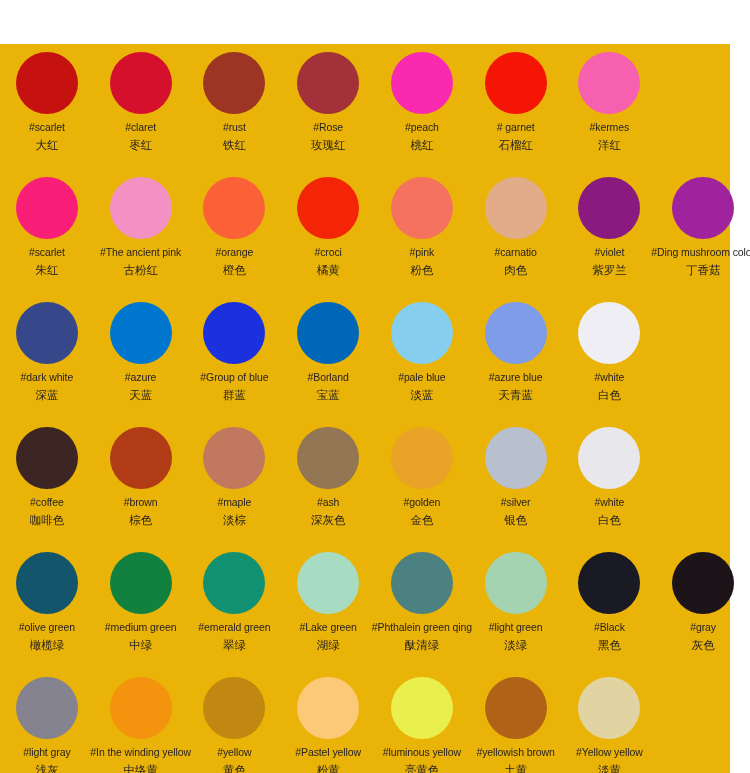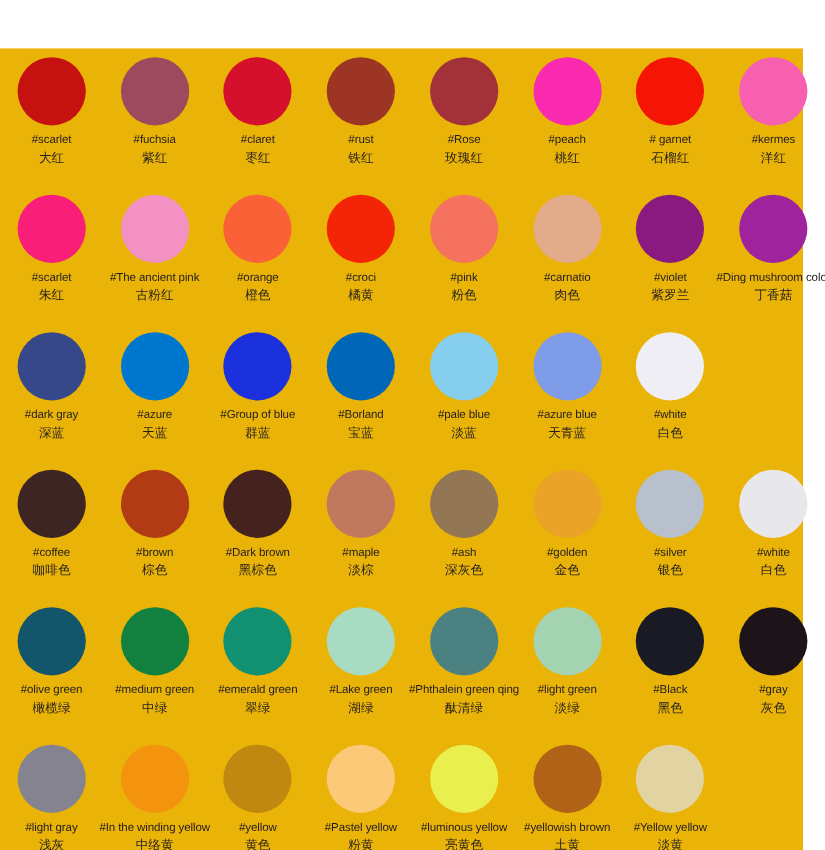--- a/index.html
+++ b/index.html
@@ -53,39 +53,34 @@
     color: #231f20;
     letter-spacing: -0.1px;
     margin-bottom: 4px;
   }
   .swatch-name-zh {
     font-size: 11.5px;
     line-height: 14px;
     text-align: left;
     white-space: nowrap;
     color: #231f20;
-    font-family: Liberation Mono, monospace;
+    font-family: Liberation Sans, sans-serif;
   }
 </style>
 </head>
 <body>
 
 <div id="palette-sheet">
     <div class="swatch-row">
       <div class="swatch-cell">
         <div class="swatch-disc" style="background: rgb(197, 17, 15);"></div>
         <div class="swatch-name-en">#scarlet</div>
         <div class="swatch-name-zh">大红</div>
       </div>
       <div class="swatch-cell">
-        <div class="swatch-disc" style="background: rgb(158, 74, 94);"></div>
-        <div class="swatch-name-en">#fuchsia</div>
-        <div class="swatch-name-zh">紫红</div>
-      </div>
-      <div class="swatch-cell">
         <div class="swatch-disc" style="background: rgb(212, 16, 44);"></div>
         <div class="swatch-name-en">#claret</div>
         <div class="swatch-name-zh">枣红</div>
       </div>
       <div class="swatch-cell">
         <div class="swatch-disc" style="background: rgb(156, 53, 36);"></div>
         <div class="swatch-name-en">#rust</div>
         <div class="swatch-name-zh">铁红</div>
       </div>
       <div class="swatch-cell">
@@ -147,21 +142,21 @@
       </div>
       <div class="swatch-cell">
         <div class="swatch-disc" style="background: rgb(160, 35, 158);"></div>
         <div class="swatch-name-en">#Ding mushroom color</div>
         <div class="swatch-name-zh">丁香菇</div>
       </div>
     </div>
     <div class="swatch-row">
       <div class="swatch-cell">
         <div class="swatch-disc" style="background: rgb(55, 72, 138);"></div>
-        <div class="swatch-name-en">#dark gray</div>
+        <div class="swatch-name-en">#dark white</div>
         <div class="swatch-name-zh">深蓝</div>
       </div>
       <div class="swatch-cell">
         <div class="swatch-disc" style="background: rgb(0, 119, 207);"></div>
         <div class="swatch-name-en">#azure</div>
         <div class="swatch-name-zh">天蓝</div>
       </div>
       <div class="swatch-cell">
         <div class="swatch-disc" style="background: rgb(27, 49, 221);"></div>
         <div class="swatch-name-en">#Group of blue</div>
@@ -193,25 +188,20 @@
         <div class="swatch-disc" style="background: rgb(61, 37, 35);"></div>
         <div class="swatch-name-en">#coffee</div>
         <div class="swatch-name-zh">咖啡色</div>
       </div>
       <div class="swatch-cell">
         <div class="swatch-disc" style="background: rgb(176, 59, 20);"></div>
         <div class="swatch-name-en">#brown</div>
         <div class="swatch-name-zh">棕色</div>
       </div>
       <div class="swatch-cell">
-        <div class="swatch-disc" style="background: rgb(70, 34, 31);"></div>
-        <div class="swatch-name-en">#Dark brown</div>
-        <div class="swatch-name-zh">黑棕色</div>
-      </div>
-      <div class="swatch-cell">
         <div class="swatch-disc" style="background: rgb(192, 120, 94);"></div>
         <div class="swatch-name-en">#maple</div>
         <div class="swatch-name-zh">淡棕</div>
       </div>
       <div class="swatch-cell">
         <div class="swatch-disc" style="background: rgb(147, 118, 83);"></div>
         <div class="swatch-name-en">#ash</div>
         <div class="swatch-name-zh">深灰色</div>
       </div>
       <div class="swatch-cell">

